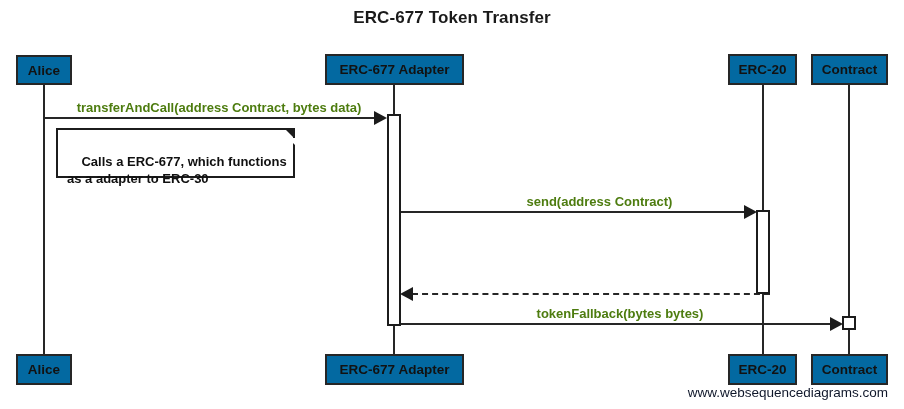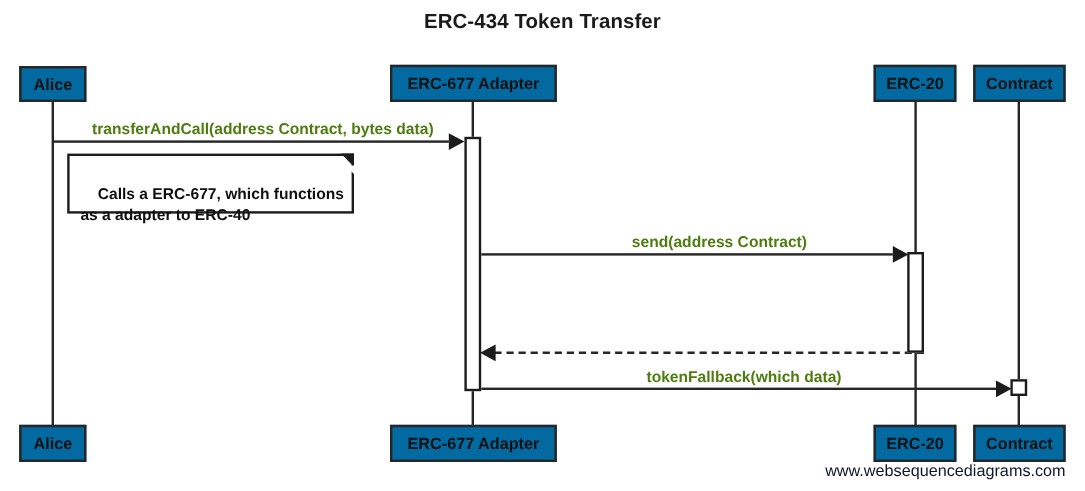--- a/index.html
+++ b/index.html
@@ -141,21 +141,21 @@
     font-family: "Liberation Sans", "DejaVu Sans", sans-serif;
     white-space: nowrap;
     z-index: 8;
   }
 </style>
 </head>
 <body>
 
 <div id="diagram">
 
-  <div class="diagram-title">ERC-434 Token Transfer</div>
+  <div class="diagram-title">ERC-677 Token Transfer</div>
 
   <div class="lifeline" style="left:43px;  top:84px;  height:271px;"></div>
   <div class="lifeline" style="left:393px; top:84px;  height:271px;"></div>
   <div class="lifeline" style="left:762px; top:84px;  height:271px;"></div>
   <div class="lifeline" style="left:848px; top:84px;  height:271px;"></div>
 
   <div class="participant" style="left:16px; top:55px; width:56px; height:30px;">
     <span>Alice</span>
   </div>
 
@@ -178,32 +178,32 @@
   <div class="activation" style="left:842px; top:316px; width:14px; height:14px;"></div>
 
   <div class="msg-label" style="left:44px; top:100px; width:350px;">transferAndCall(address Contract, bytes data)</div>
   <div class="msg-line" style="left:44px; top:117px; width:330px;"></div>
   <div class="arrow-head right" style="left:374px; top:111px;"></div>
 
   <div class="note" style="left:56px; top:128px; width:239px; height:50px;">
     <span class="fold">
       <span class="fold-inner"></span>
     </span><span>Calls a ERC-677, which functions
-as a adapter to ERC-40</span>
+as a adapter to ERC-30</span>
   </div>
 
   <div class="msg-label" style="left:401px; top:194px; width:355px;padding-left:21px;">send(address Contract)</div>
   <div class="msg-line" style="left:401px; top:211px; width:343px;"></div>
   <div class="arrow-head right" style="left:744px; top:205px;"></div>
 
 
   <div class="msg-line dashed" style="left:412px; top:293px; width:358px;"></div>
   <div class="arrow-head left" style="left:400px; top:287px;"></div>
 
-  <div class="msg-label" style="left:401px; top:306px; width:438px;">tokenFallback(which data)</div>
+  <div class="msg-label" style="left:401px; top:306px; width:438px;">tokenFallback(bytes bytes)</div>
   <div class="msg-line" style="left:401px; top:323px; width:429px;"></div>
   <div class="arrow-head right" style="left:830px; top:317px;"></div>
 
   <div class="participant" style="left:16px; top:354px; width:56px; height:31px;">
     <span>Alice</span>
   </div>
 
   <div class="participant" style="left:325px; top:354px; width:139px; height:31px;">
     <span>ERC-677 Adapter</span>
   </div>

